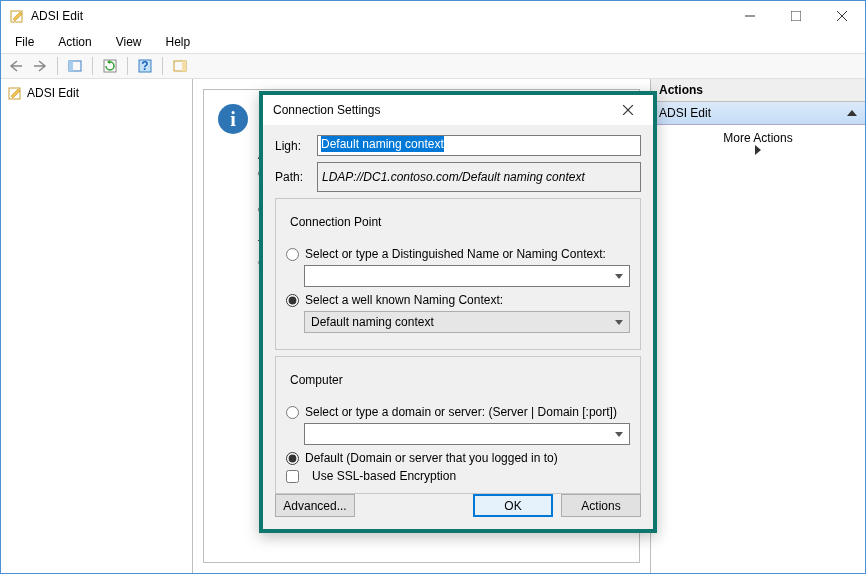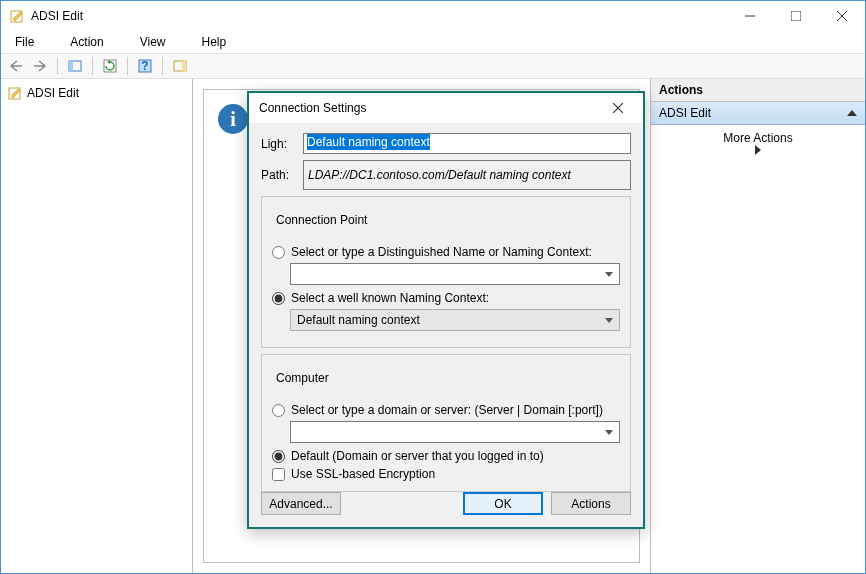--- a/index.html
+++ b/index.html
@@ -4,21 +4,21 @@
 <style>
 * { box-sizing: border-box; margin: 0; padding: 0; font-family: "Segoe UI", Tahoma, sans-serif; font-size: 12px; }
 body { background: #fff; width: 866px; height: 574px; position: relative; overflow: hidden; border: 1px solid #4a90d9; }
 
 .titlebar { height: 30px; display: flex; align-items: center; padding-left: 8px; background: #fff; }
 .titlebar .app-icon { width: 16px; height: 16px; margin-right: 6px; display: inline-flex; align-items: center; justify-content: center; }
 .titlebar .title { color: #000; }
 .win-controls { margin-left: auto; display: flex; }
 .win-controls div { width: 46px; height: 30px; display: flex; align-items: center; justify-content: center; color: #555; }
 
-.menubar { height: 22px; display: flex; align-items: center; padding-left: 6px; gap: 20px; }
+.menubar { height: 22px; display: flex; align-items: center; padding-left: 6px; gap: 8px; }
 .menubar span { padding: 2px 8px; }
 
 .toolbar { height: 26px; border-top: 1px solid #e0e0e0; border-bottom: 1px solid #e0e0e0; display: flex; align-items: center; padding-left: 4px; gap: 2px; background: #f8f8f8; }
 .toolbar .tb-btn { width: 22px; height: 22px; display: flex; align-items: center; justify-content: center; border: 1px solid transparent; }
 .toolbar .sep { width: 1px; height: 18px; background: #ccc; margin: 0 4px; }
 
 .workspace { display: flex; height: calc(100% - 30px - 22px - 26px); position: relative; }
 .left-pane { width: 192px; border-right: 1px solid #bdbdbd; background: #fff; padding: 4px; }
 .left-pane .tree-item { display: flex; align-items: center; gap: 4px; padding: 2px; }
 .center-pane { flex: 1; background: #fff; position: relative; padding: 10px; border-right: 1px solid #bdbdbd;}
@@ -27,36 +27,36 @@
 .center-pane .body-text { margin-left: 38px; margin-top: 40px; line-height: 1.5; }
 
 .right-pane { width: 214px; background: #fff; }
 .right-pane .actions-head { background: #efefef; padding: 4px 8px; border-bottom: 1px solid #bdbdbd; font-weight: bold; }
 .right-pane .actions-group { background: linear-gradient(#dbe9f9,#c4ddf6); padding: 4px 8px; border-bottom: 1px solid #aac; display:flex; align-items:center; justify-content:space-between; }
 .right-pane .action-item { padding: 6px 14px; display:flex; justify-content:space-between; align-items:center;flex-direction:column; }
 .up-tri { width:0; height:0; border-left:5px solid transparent; border-right:5px solid transparent; border-bottom:6px solid #333; }
 .right-tri { width:0;height:0;border-top:5px solid transparent;border-bottom:5px solid transparent;border-left:6px solid #333; }
 
 
-.dialog { position: absolute; left: 246px; top: 90px; width: 398px; background: #f0f0f0; border: 2px solid #0f766e; box-shadow: 0 4px 14px rgba(0,0,0,.25); z-index: 50; }
+.dialog { position: absolute; left: 258px; top: 90px; width: 398px; background: #f0f0f0; border: 4px solid #0f766e; box-shadow: 0 4px 14px rgba(0,0,0,.25); z-index: 50; }
 .dialog .dlg-title { height: 30px; display: flex; align-items: center; padding: 0 10px; background:#fff; }
 .dialog .dlg-close { margin-left: auto; width: 30px; height: 30px; display:flex; align-items:center; justify-content:center; }
 .dialog .dlg-body { padding: 10px 12px 12px; }
 .row { display: flex; align-items: center; margin-bottom: 6px; }
 .row label { width: 42px; }
 .row input[type=text] { flex:1; height: 30px; padding: 1px 4px; border: 1px solid #7a7a7a; background:#fff;font-style:italic; }
 .row input[readonly] { background: #f0f0f0; }
 .selected-text { background: #0078d7; color:#fff; padding: 1px 0; }
 .fieldset { border: 1px solid #c8c8c8; padding: 8px 10px 10px; margin-top: 6px; }
 .fieldset .legend { position: relative; top: -16px; background: #f0f0f0; display: inline-block; padding: 0 4px; margin-bottom: -10px; margin-top: 24px; }
 .radio-row { display: flex; align-items: center; gap: 6px; margin: 2px 0; }
 .combo { width: 100%; height: 22px; border: 1px solid #adadad; background: #e6e6e6; margin: 4px 0 6px 18px; width: calc(100% - 18px); display:flex; align-items:center; justify-content:space-between; padding: 0 6px; }
 .combo.white { background:#fff; border:1px solid #7a7a7a;}
 .chev { width:0;height:0;border-left:4px solid transparent;border-right:4px solid transparent;border-top:5px solid #555; }
-.check-row { display:flex; align-items:center; gap:6px; margin-top:4px;}
+.check-row { display:flex; align-items:center; gap:13px; margin-top:4px;}
 .dlg-buttons { display:flex; gap:8px; margin-top:0; align-items:center;}
 .btn { min-width: 80px; height: 23px; border: 1px solid #adadad; background: #e1e1e1; display:inline-flex; align-items:center; justify-content:center; }
 .btn.primary { border: 2px solid #0078d7; background: #e5f1fb; }
 input[type=radio], input[type=checkbox] { accent-color: #333; width:13px; height:13px; }
 .edit-icon svg { display:block; }
 </style>
 </head>
 <body>
 
 <div class="titlebar">

